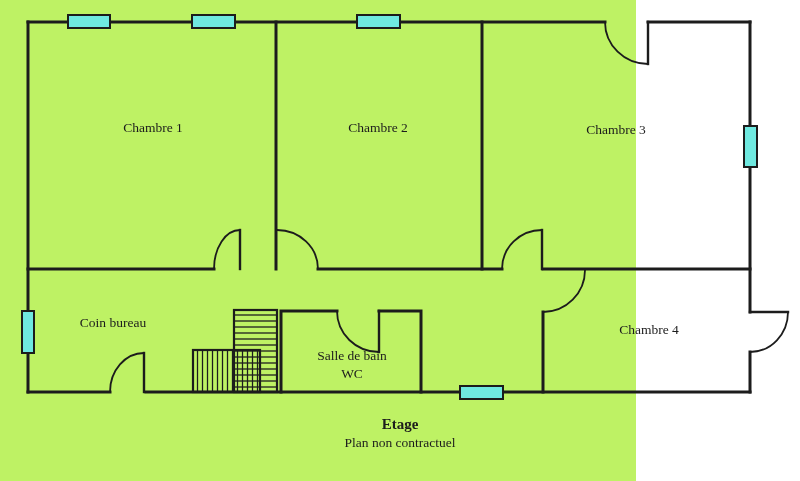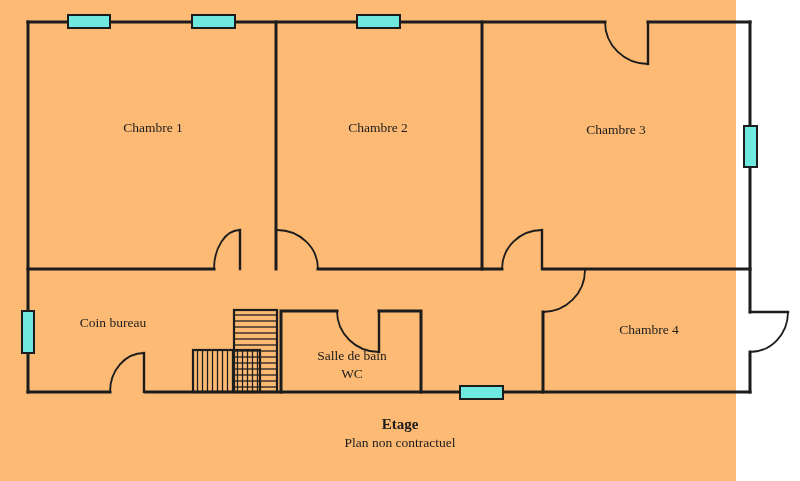--- a/index.html
+++ b/index.html
@@ -1,19 +1,19 @@
 <!DOCTYPE html>
 <html><head>
 <meta charset="utf-8">
 <style>
   html,body{margin:0;padding:0;background:#ffffff;}
   .plan-wrap{
     position:relative;
-    width:736px;height:481px;
-    background:#fdba74;
+    width:636px;height:481px;
+    background:#bef264;
     font-family:"Liberation Serif","DejaVu Serif",serif;
   }
   svg{display:block;}
   text{
     font-family:"Liberation Serif","DejaVu Serif",serif;
     fill:#1c1c1c;
   }
   .room-label{font-size:13.5px;}
   .footer-title{font-size:15px;font-weight:bold;}
   .footer-sub{font-size:13.5px;}

